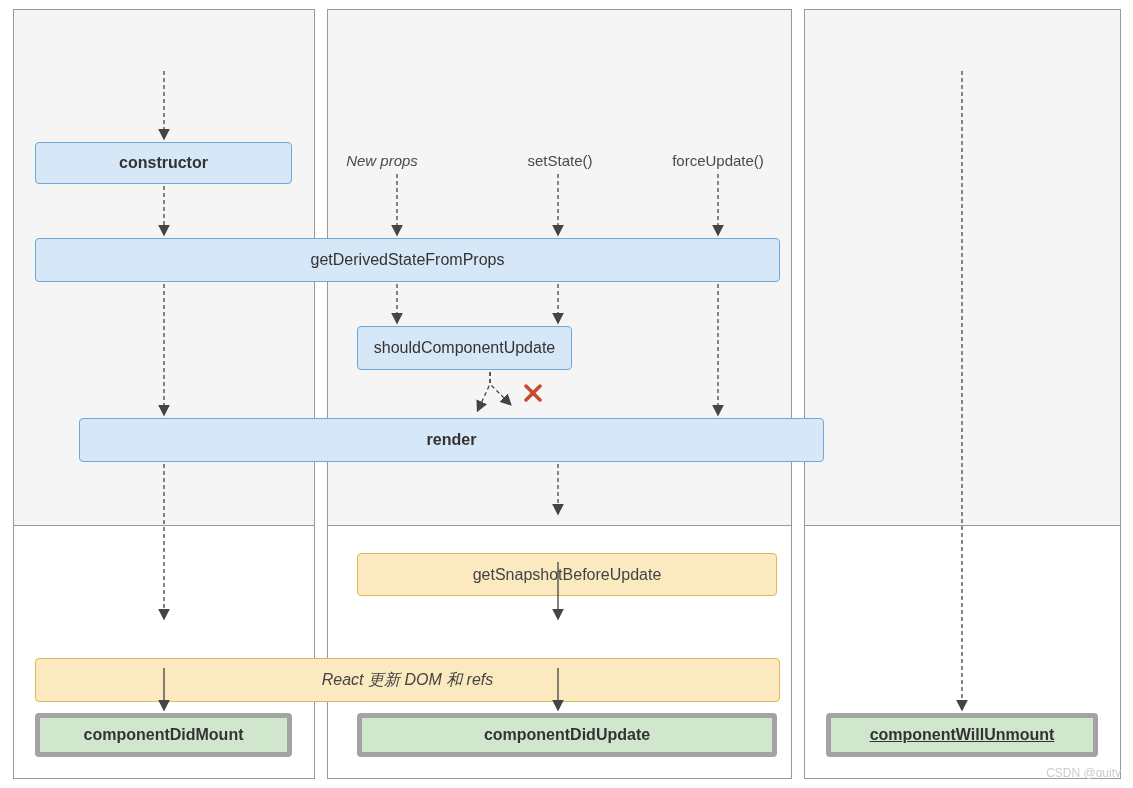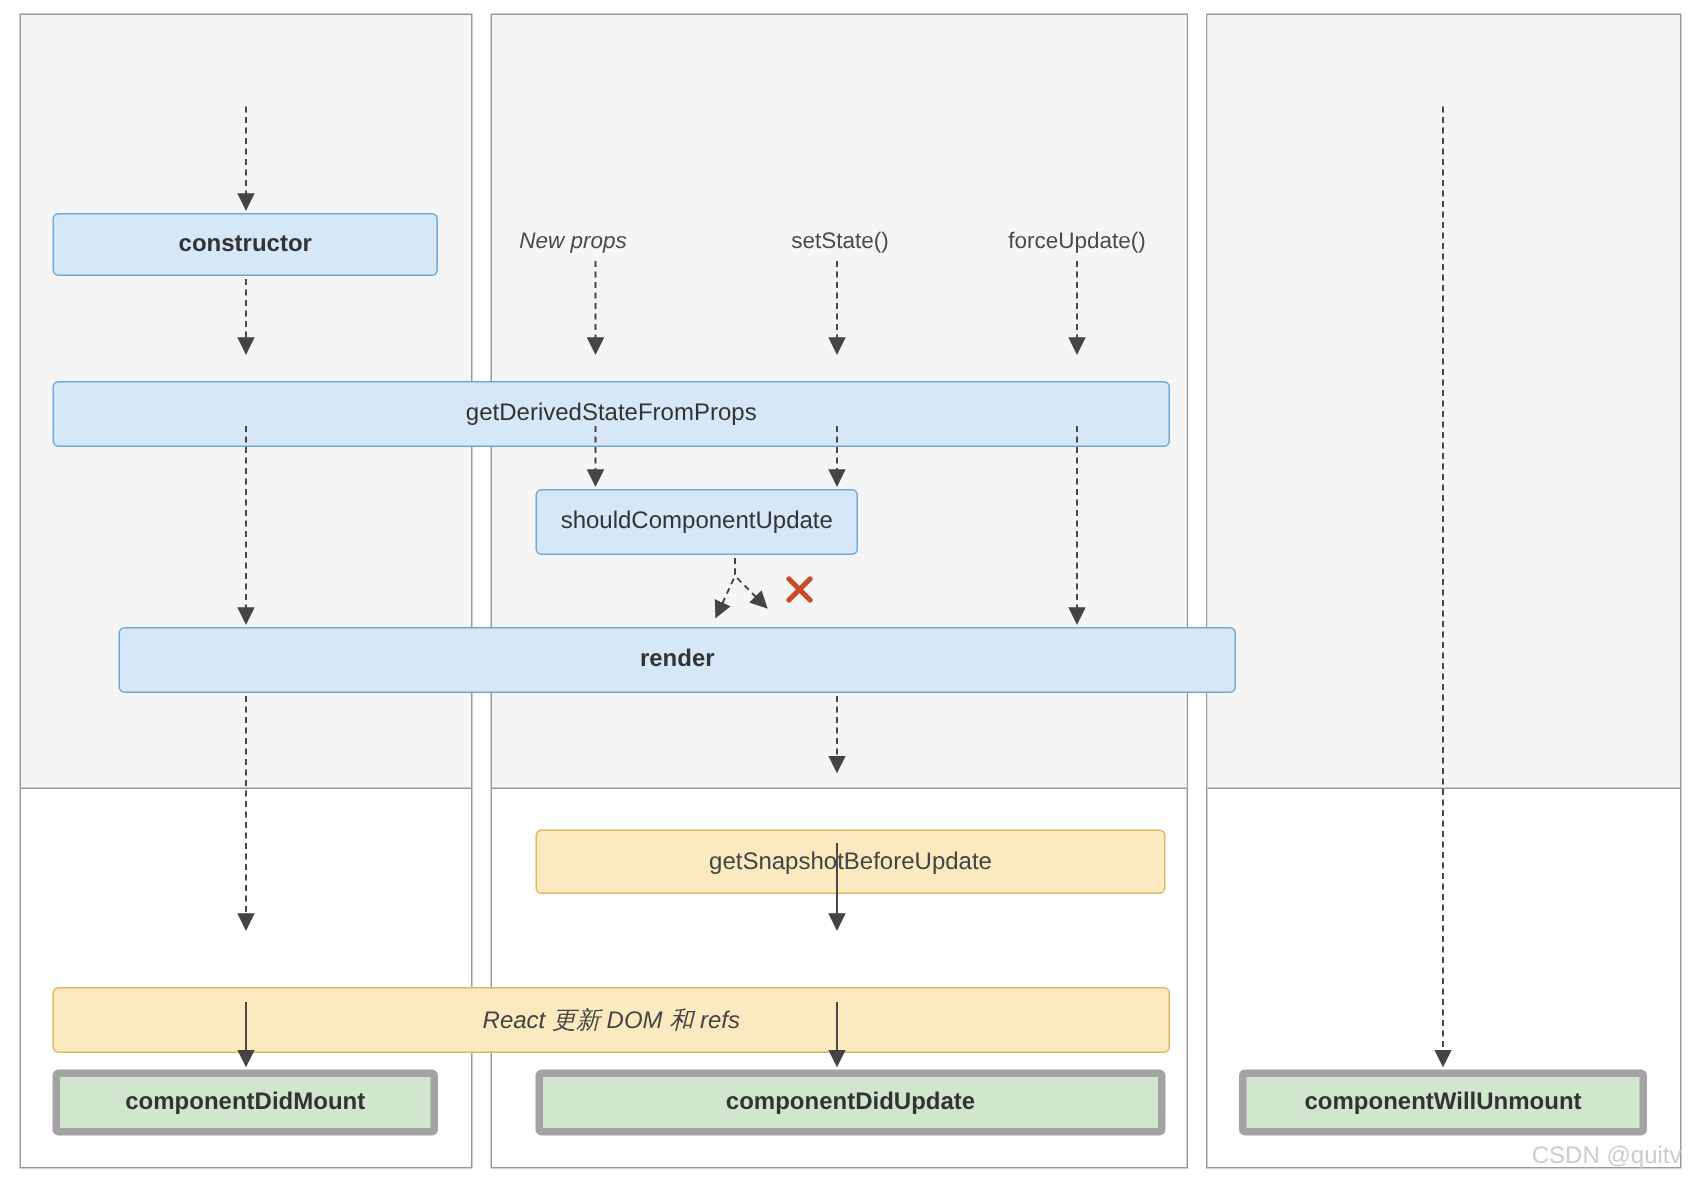--- a/index.html
+++ b/index.html
@@ -72,21 +72,21 @@
   svg.arrows {
     position: absolute;
     top: 0; left: 0;
     width: 1133px; height: 788px;
     pointer-events: none;
   }
   .watermark {
     position: absolute;
     right: 12px;
     bottom: 8px;
-    font-size: 16px;
+    font-size: 12px;
     color: #ccc;
     font-family: Arial, sans-serif;
   }
   .x-icon {
     position: absolute;
     width: 18px; height: 18px;
   }
 </style>
 </head>
 <body>
@@ -103,35 +103,35 @@
   <div class="col-top"></div>
   <div class="col-title">卸载时</div>
 </div>
 
 <div class="label italic" style="left:332px; top:152px; width:100px;">New props</div>
 <div class="label" style="left:510px; top:152px; width:100px;">setState()</div>
 <div class="label" style="left:668px; top:152px; width:100px;">forceUpdate()</div>
 
 <div class="box box-blue bold" style="left:35px; top:142px; width:257px; height:42px;">constructor</div>
 
-<div class="box box-blue" style="left:35px; top:238px; width:745px; height:44px;margin-top:16px;">getDerivedStateFromProps</div>
+<div class="box box-blue" style="left:35px; top:238px; width:745px; height:44px;">getDerivedStateFromProps</div>
 
 <div class="box box-blue" style="left:357px; top:326px; width:215px; height:44px;">shouldComponentUpdate</div>
 
 <div class="box box-blue bold" style="left:35px; top:418px; width:745px; height:44px;margin-left:44px;">render</div>
 
 <div class="box box-yellow" style="left:357px; top:517px; width:420px; height:43px;">getSnapshotBeforeUpdate</div>
 
 <div class="box box-yellow italic" style="left:35px; top:622px; width:745px; height:44px;">React 更新 DOM 和 refs</div>
 
 <div class="box box-green" style="left:35px; top:713px; width:257px; height:44px;">componentDidMount</div>
 
 <div class="box box-green" style="left:357px; top:713px; width:420px; height:44px;">componentDidUpdate</div>
 
-<div class="box box-green" style="left:826px; top:713px; width:272px; height:44px;">componentWillUnmount</div>
+<div class="box box-green" style="left:826px; top:713px; width:272px; height:44px;text-decoration:underline;">componentWillUnmount</div>
 
 <div class="x-icon" style="left:524px; top:384px;">
   <svg viewBox="0 0 18 18">
     <line x1="2" y1="2" x2="16" y2="16" stroke="#c94a2b" stroke-width="3.5" stroke-linecap="round"></line>
     <line x1="16" y1="2" x2="2" y2="16" stroke="#c94a2b" stroke-width="3.5" stroke-linecap="round"></line>
   </svg>
 </div>
 
 <svg class="arrows">
   <defs>

